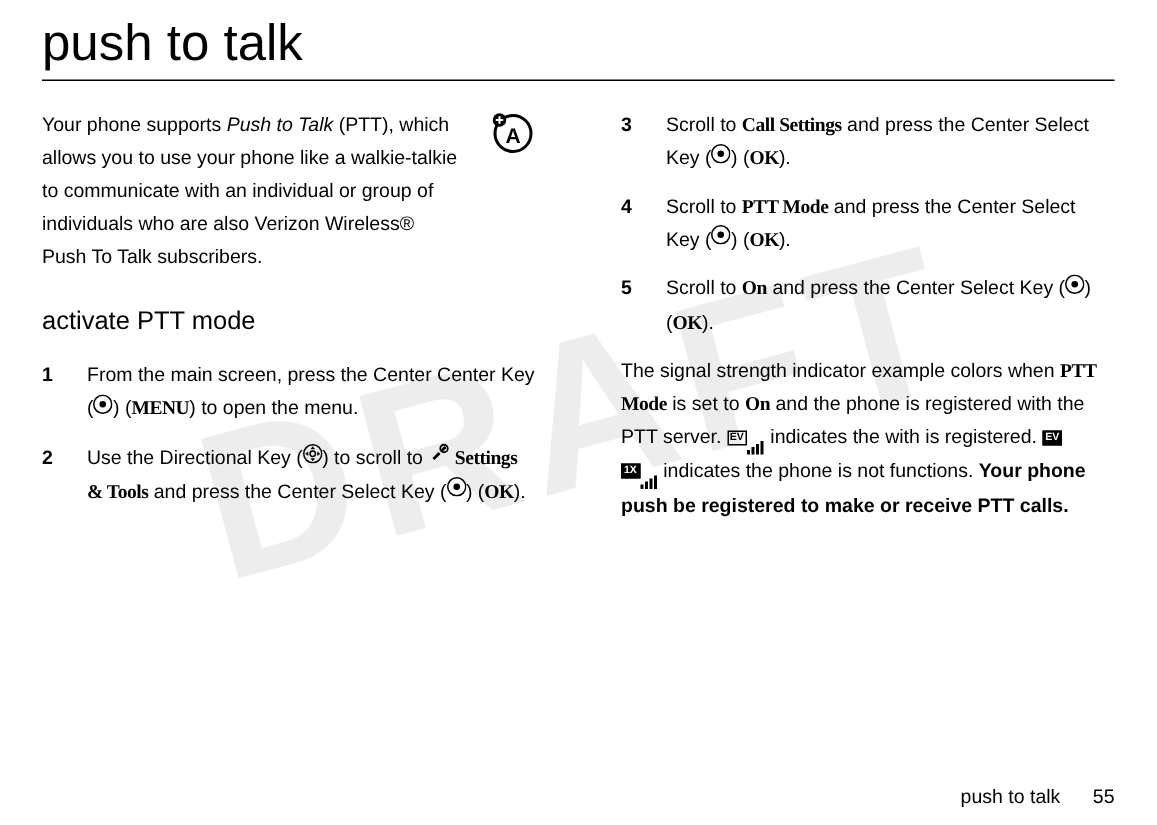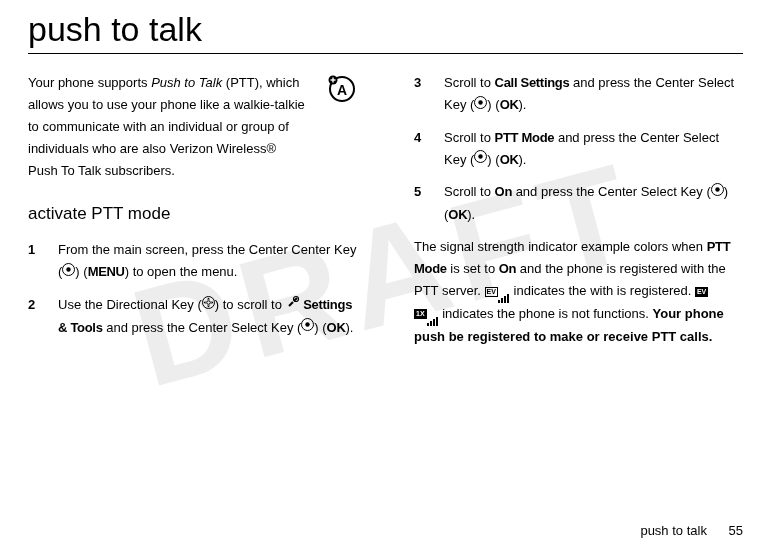--- a/index.html
+++ b/index.html
@@ -47,21 +47,21 @@
     line-height: 1.7;
   }
   .intro-wrap { position: relative; padding-right: 48px; }
   .feature-icon {
     position: absolute;
     right: 0;
     top: 2px;
   }
   p { margin-bottom: 8px; }
   .bold { font-weight: 700; }
-  .cond { font-family: Liberation Sans, sans-serif; font-weight: 700; letter-spacing: -0.3px; }
+  .cond { font-family: Liberation Serif, serif; font-weight: 700; letter-spacing: -0.3px; }
   ol { list-style: none; }
   ol li {
     display: flex;
     gap: 18px;
     margin-bottom: 10px;
   }
   ol li .num { font-weight: 700; min-width: 12px; }
   ol li .txt { flex: 1; }
   .nav-icon {
     display: inline-block;

